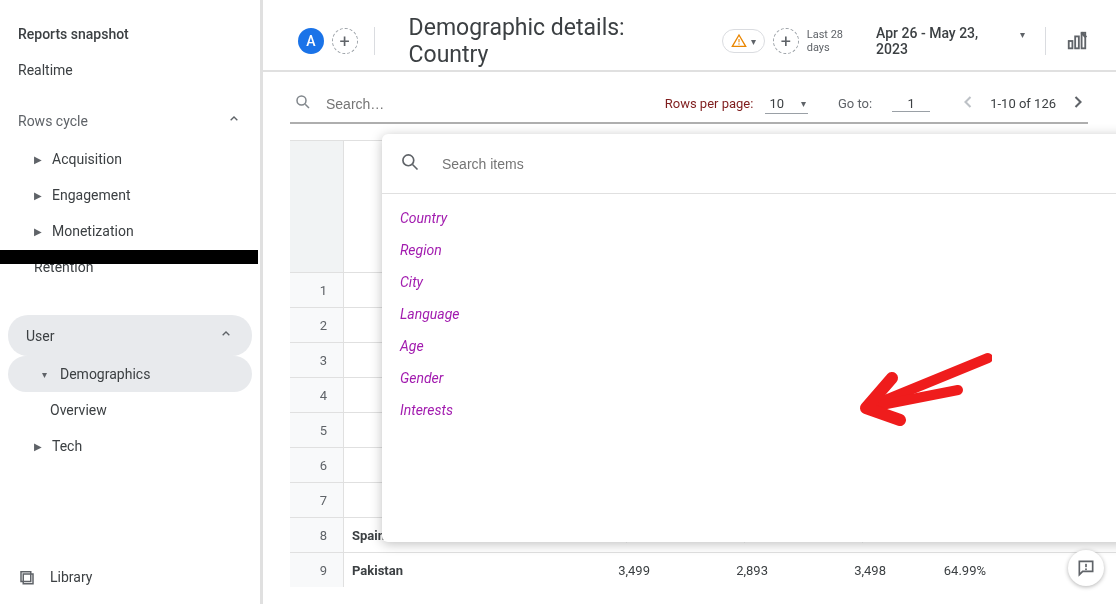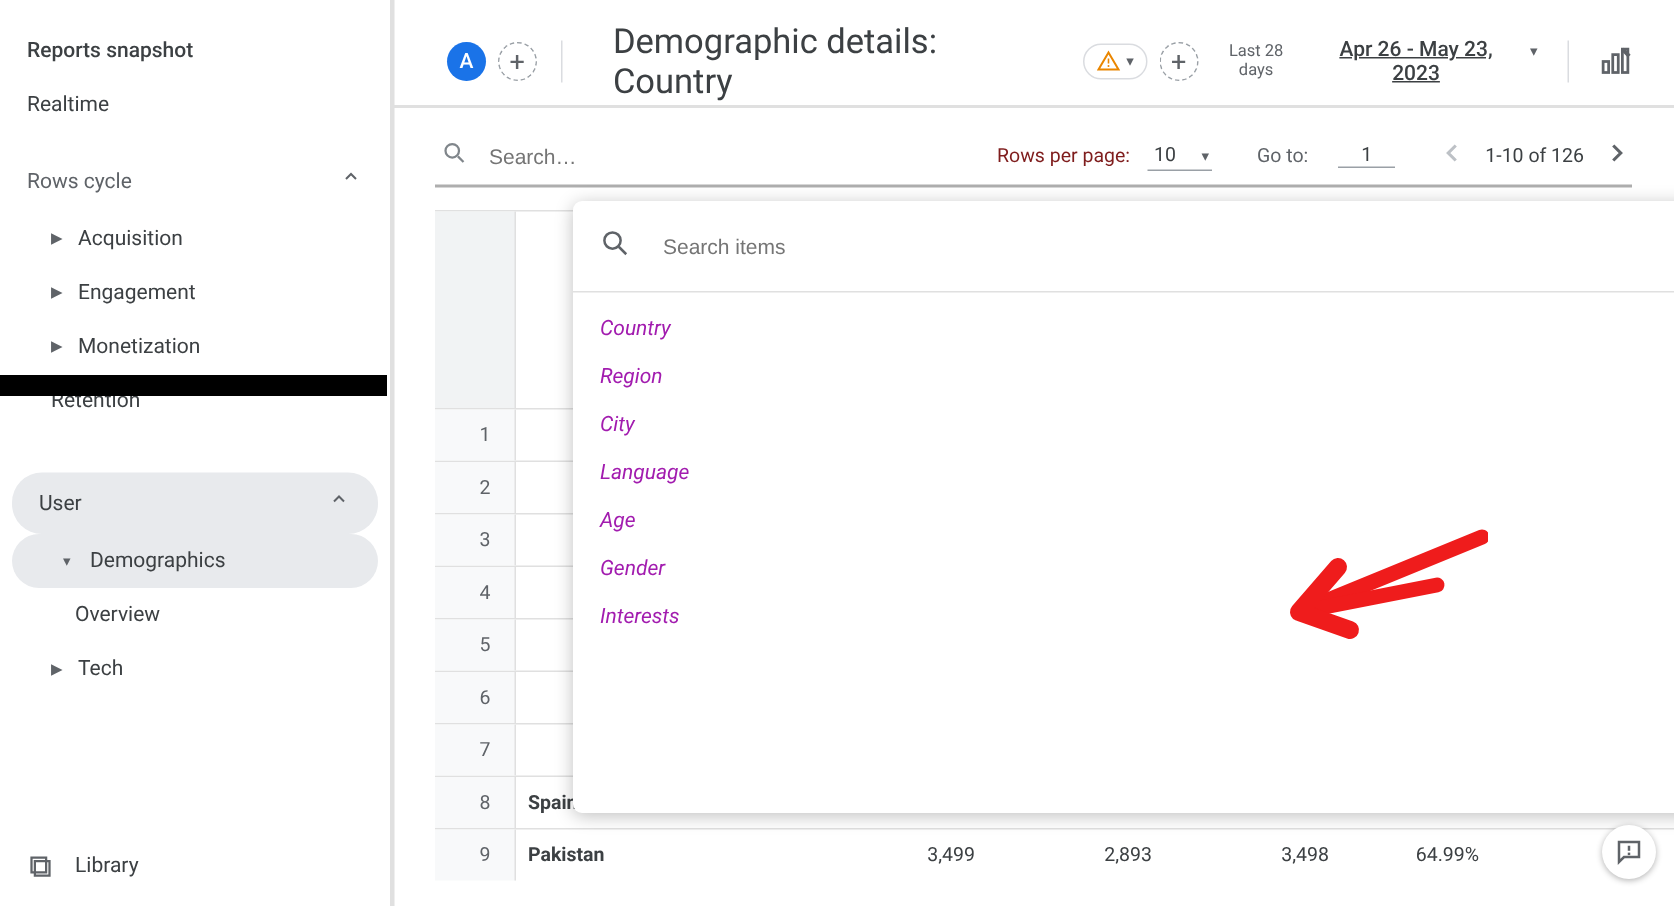--- a/index.html
+++ b/index.html
@@ -20,24 +20,24 @@
 .main-inner { position: relative; width: 100%; height: 100%; }
 .vdivider { position: absolute; left: 0; top: 0; width: 3px; height: 100%; background: #e0e0e0; }
 .hdivider { position: absolute; left: 0; top: 70px; right: 0; height: 2px; background: #e0e0e0; }
 .header { display: flex; align-items: center; padding: 14px 28px 14px 38px; gap: 8px; }
 .avatar { width: 26px; height: 26px; border-radius: 50%; background: #1a73e8; color: #fff; display: flex; align-items: center; justify-content: center; font-size: 14px; font-weight: 500; }
 .plus-btn { width: 26px; height: 26px; border-radius: 50%; border: 1px dashed #9aa0a6; display: flex; align-items: center; justify-content: center; color: #5f6368; font-size: 18px; cursor: pointer; background:#fff;}
 .title { font-size: 23px; color: #3c4043; margin-left: 18px; font-weight:400;}
 .warn { display:flex; align-items:center; gap:4px; border:1px solid #dadce0; padding:3px 8px; border-radius:16px; margin-left:6px; cursor:pointer;}
 .warn-triangle { color: #ea8600; font-size:16px;}
 .warn-arrow { color:#5f6368; font-size:10px;}
-.header-right { margin-left: auto; display: flex; align-items: center; gap: 12px; text-align: center; }
+.header-right { margin-left: auto; display: flex; align-items: center; gap: 12px; }
 .date-range { display:flex; align-items:baseline; gap:8px; cursor:pointer;}
 .date-small { font-size:11px; color:#5f6368;}
-.date-big { font-size:14px; color:#3c4043; font-weight:500;text-decoration:underline;}
+.date-big { font-size:14px; color:#3c4043; font-weight:500;}
 .toolbar-area { position:absolute; top:85px; left:30px; right:28px; }
 .search-row { display:flex; align-items:center; gap:12px; border-bottom: 2px solid #aeaeae;}
 .search-left { display:flex; align-items:center; gap:14px; padding:8px 4px; color:#80868b; font-size:14px; flex:1;}
 .search-icon { color:#80868b;}
 .rows-label { font-size:13px; color:#7f1d1d;}
 .rows-select { font-size:13px; border:none; border-bottom:1px solid #9aa0a6; padding:2px 24px 2px 4px; color:#3c4043; position:relative; display:inline-block; min-width:40px;}
 .rows-select-arrow{position:absolute; right:2px; top:4px; font-size:10px; color:#5f6368;}
 .goto { font-size:13px; color:#5f6368; margin-left:18px;}
 .goto-val { display:inline-block; width:38px; text-align:center; border-bottom:1px solid #9aa0a6; font-size:13px; margin-left:8px;}
 .pager { display:flex; align-items:center; gap:12px; margin-left:16px;}

